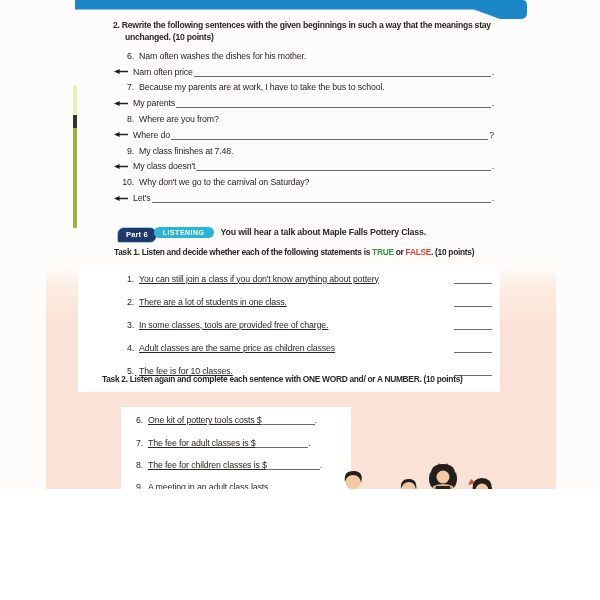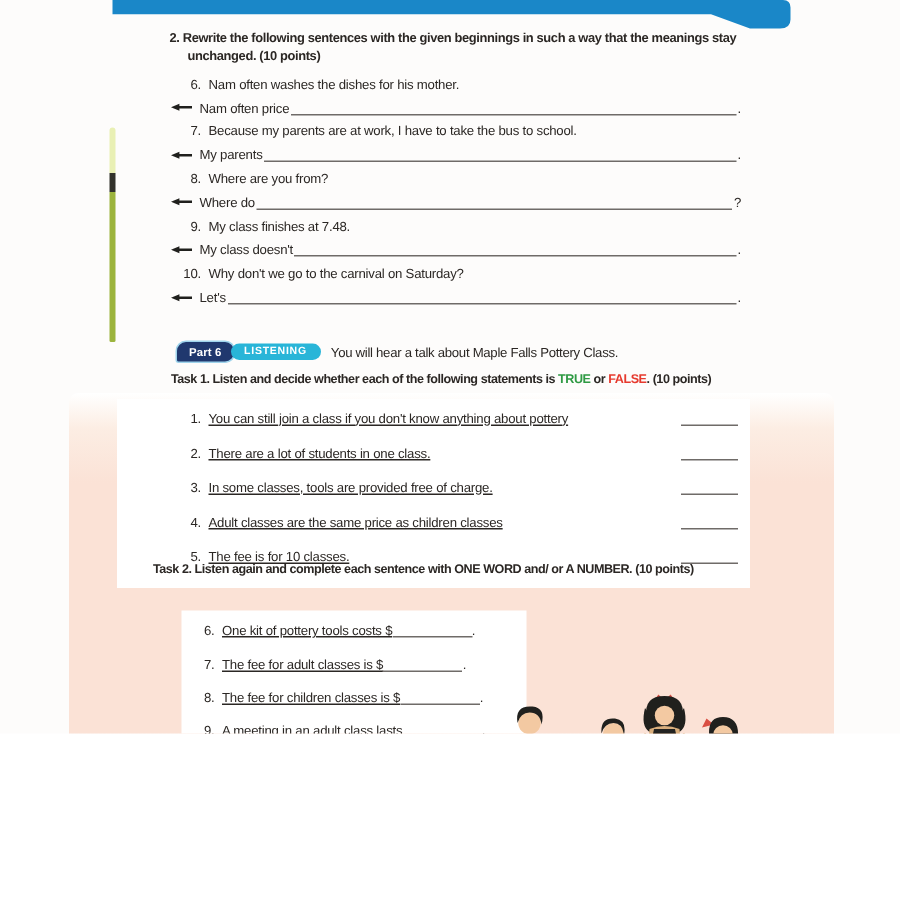--- a/index.html
+++ b/index.html
@@ -25,26 +25,26 @@
   .qa-item { height:31.6px; }
   .prompt-row, .answer-row { height:15.8px; display:flex; align-items:center; font-size:8.8px; letter-spacing:-0.15px; }
   .num { width:22px; text-align:right; flex:none; }
   .prompt-text { margin-left:5px; white-space:nowrap; }
   .arrow-icon { width:14px; height:7px; flex:none; margin-left:2px; }
   .answer-row .begin { margin-left:5px; white-space:nowrap; }
   .blank-fill { flex:1; border-bottom:1px solid #6f6b68; height:10px; margin:0 1px; }
   .punct { flex:none; }
 
   
-  #part6-row { position:absolute; left:117px; top:227px; height:15px; display:flex; align-items:center; }
+  #part6-row { position:absolute; left:117px; top:227px; height:15px; display:flex; align-items:flex-start; }
   #part6-badge { background:#20386e; border:1px solid #9fd4ec; color:#fff; font-weight:bold;
     font-size:7.6px; border-radius:7px 7px 7px 2px; padding:2px 8px 2.5px 8px; letter-spacing:0.1px; }
   #listening-badge { background:#29b5d8; color:#fff; font-weight:bold; font-size:7px;
     border-radius:6px; padding:1.5px 9px 2px 9px; margin-left:-3px; letter-spacing:0.5px; }
-  #part6-intro { font-weight:normal; font-size:8.8px; margin-left:7px; letter-spacing:-0.2px; white-space:nowrap; }
+  #part6-intro { font-weight:bold; font-size:8.8px; margin-left:7px; letter-spacing:-0.2px; white-space:nowrap; }
 
   .task-heading { position:absolute; font-weight:bold; font-size:8.4px; letter-spacing:-0.3px; white-space:pre; }
   #task1-heading { left:114px; top:247px;text-align:center; }
   #task2-heading { left:102px; top:374px; }
   .true-word { color:#2f9a44; }
   .false-word { color:#e63a2e; }
 
   
   #pink-panel { position:absolute; left:46px; top:262px; width:510px; height:299px; border-radius:6px;
     background:linear-gradient(180deg,#ffffff 0%,#fcede3 8%,#fbe2d6 20%,#fbe2d6 88%,#f8dccf 100%); }

